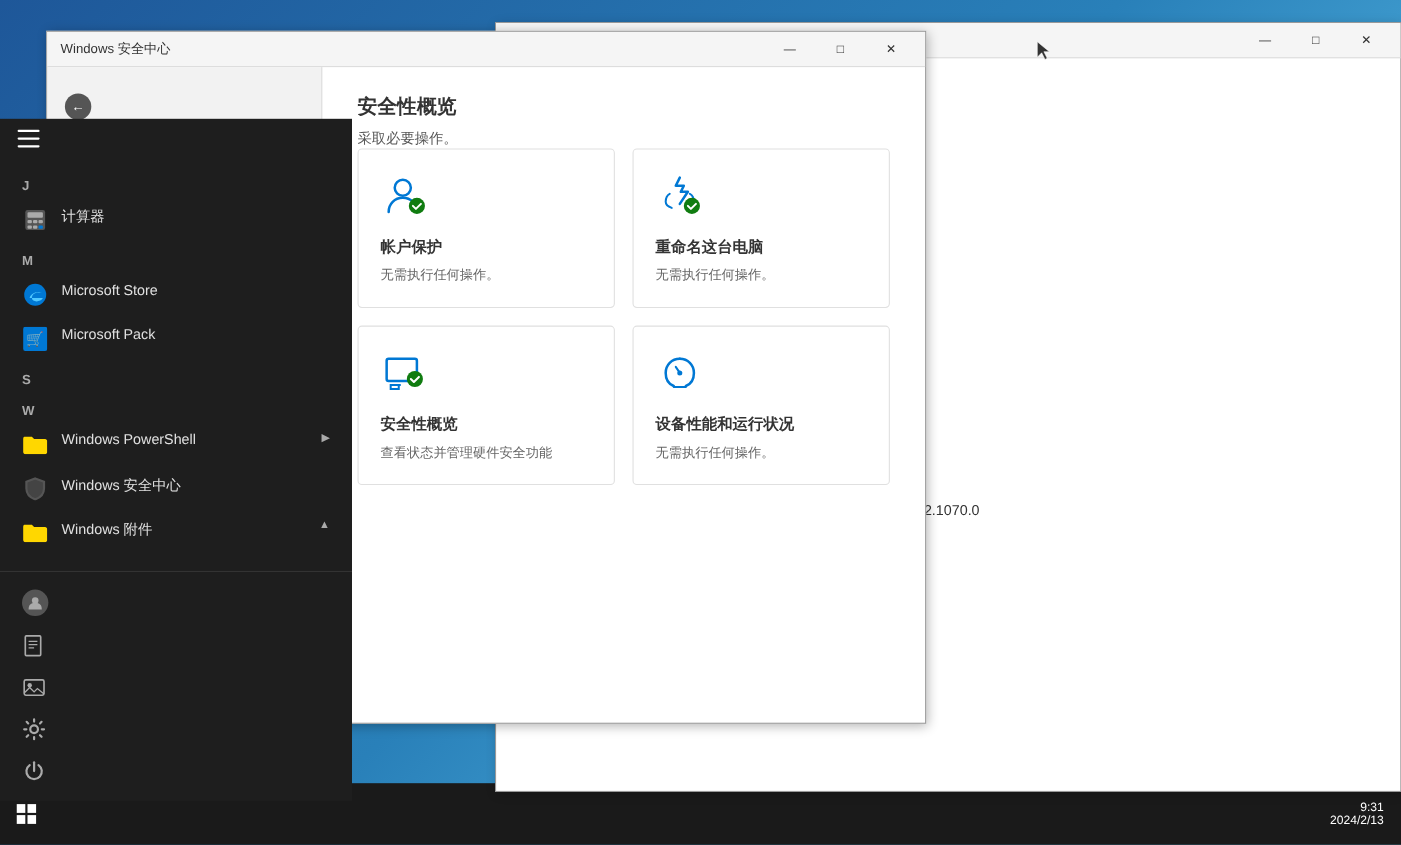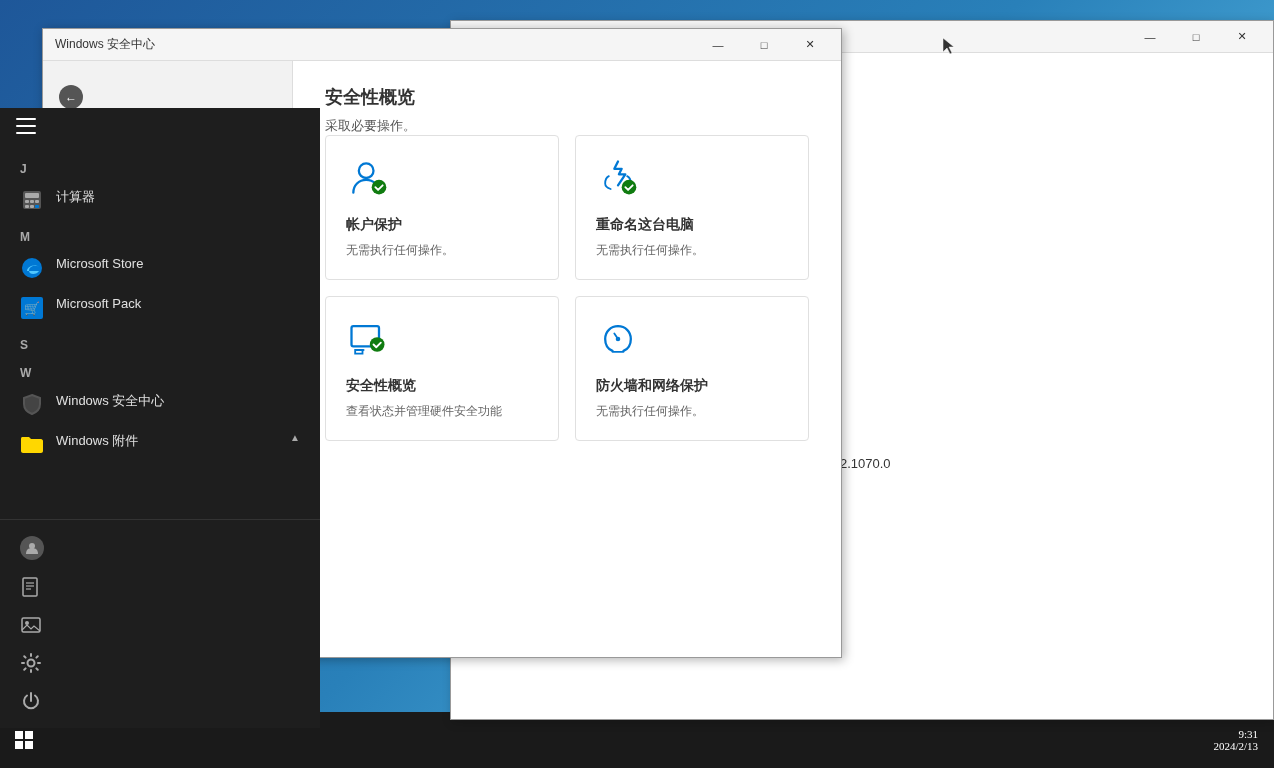--- a/index.html
+++ b/index.html
@@ -24,21 +24,20 @@
     .taskbar {
       position: absolute;
       bottom: 0;
       left: 0;
       width: 100%;
       height: 56px;
       background: #1a1a1a;
       display: flex;
       align-items: center;
       z-index: 100;
-      font-family: Liberation Serif, serif;
     }
 
     
     .start-menu {
       position: absolute;
       bottom: 40px;
       left: 0;
       width: 320px;
       height: 620px;
       background: #1e1e1e;
@@ -530,21 +529,21 @@
           <div class="security-card">
             <div class="card-icon">
               <svg class="svg-icon" viewBox="0 0 48 48" fill="none">
                 <path d="M24 10 c-8 0 -14 6 -14 14 c0 6 3 11 8 13" stroke="#0078d4" stroke-width="2.5" fill="none" stroke-linecap="round"></path>
                 <path d="M24 10 c8 0 14 6 14 14 c0 6 -3 11 -8 13" stroke="#0078d4" stroke-width="2.5" fill="none" stroke-linecap="round"></path>
                 <path d="M18 38 l12 0" stroke="#0078d4" stroke-width="2" fill="none" stroke-linecap="round"></path>
                 <path d="M24 24 l-4 -6" stroke="#0078d4" stroke-width="2" fill="none" stroke-linecap="round"></path>
                 <circle cx="24" cy="24" r="2.5" fill="#0078d4"></circle>
               </svg>
             </div>
-            <div class="card-title">防火墙和网络保护</div>
+            <div class="card-title">设备性能和运行状况</div>
             <div class="card-desc">无需执行任何操作。</div>
           </div>
         </div>
       </div>
     </div>
   </div>
 
   <div class="start-menu">
     <div class="start-menu-header">
       <div class="hamburger-icon">
@@ -590,20 +589,29 @@
           </svg>
         </div>
         <span class="menu-item-label">Microsoft Pack</span>
       </div>
 
       <div class="section-letter">S</div>
 
       <div class="section-letter">W</div>
       <div class="menu-item">
         <div class="menu-item-icon">
+          <svg width="22" height="18" viewBox="0 0 22 18">
+            <path d="M0 4 C0 2 1 2 2 2 L8 2 L10 4 L20 4 C21 4 22 5 22 6 L22 16 C22 17 21 18 20 18 L2 18 C1 18 0 17 0 16 Z" fill="#ffd700"></path>
+          </svg>
+        </div>
+        <span class="menu-item-label">Windows PowerShell</span>
+        <span class="expand-arrow">▶</span>
+      </div>
+      <div class="menu-item">
+        <div class="menu-item-icon">
           <svg width="22" height="22" viewBox="0 0 22 22" fill="none">
             <path d="M11 2 L19 5 L19 11 C19 16 15 19.5 11 21 C7 19.5 3 16 3 11 L3 5 Z" stroke="#555" stroke-width="2" fill="#444"></path>
           </svg>
         </div>
         <span class="menu-item-label">Windows 安全中心</span>
       </div>
       <div class="menu-item">
         <div class="menu-item-icon">
           <svg width="22" height="18" viewBox="0 0 22 18">
             <path d="M0 4 C0 2 1 2 2 2 L8 2 L10 4 L20 4 C21 4 22 5 22 6 L22 16 C22 17 21 18 20 18 L2 18 C1 18 0 17 0 16 Z" fill="#ffd700"></path>

